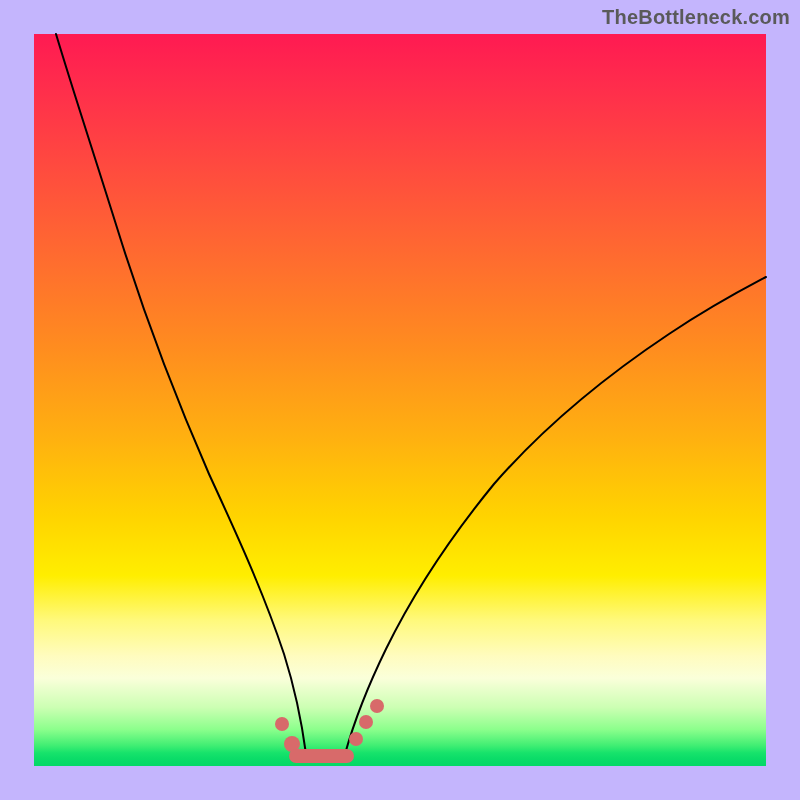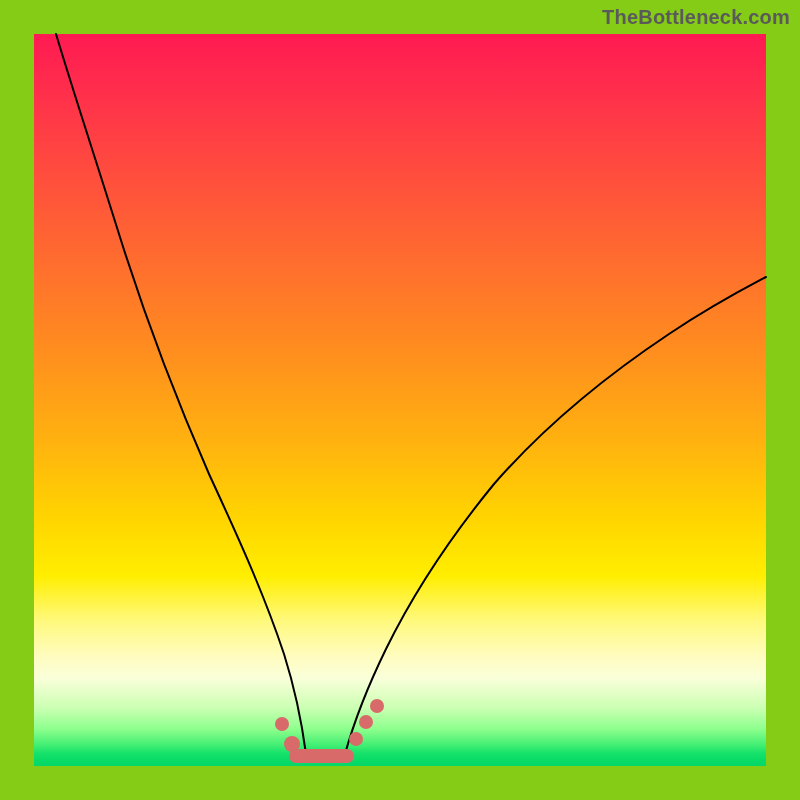--- a/index.html
+++ b/index.html
@@ -10,21 +10,21 @@
     background: #000;
     overflow: hidden;
     font-family: Arial, Helvetica, sans-serif;
   }
   .frame {
     position: absolute;
     left: 0;
     top: 0;
     width: 800px;
     height: 800px;
-    background: #84cc16;
+    background: #c4b5fd;
     text-align: center;
   }
   .plot-area {
     position: absolute;
     left: 34px;
     top: 34px;
     width: 732px;
     height: 732px;
     
     background: linear-gradient(

